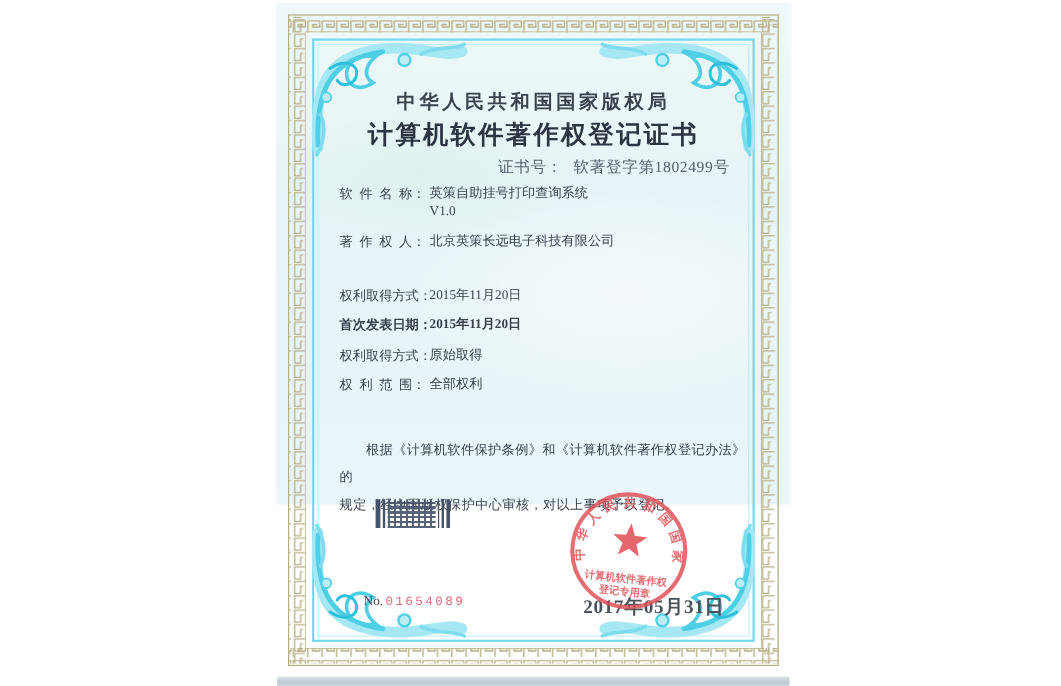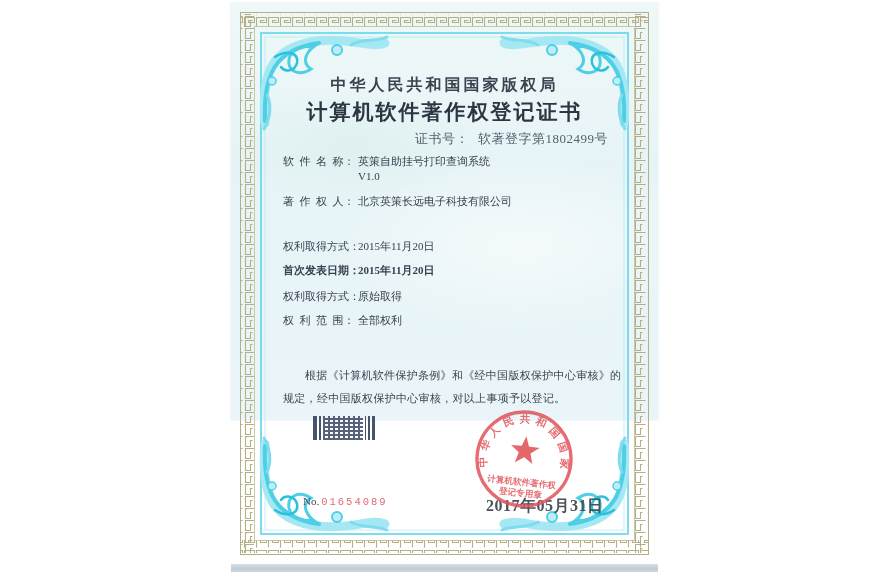--- a/index.html
+++ b/index.html
@@ -130,21 +130,21 @@
     <div class="layer field-row row5">
       <span class="flabel">权  利  范  围：</span>
       <span class="fvalue">全部权利</span>
     </div>
     <div class="layer field-row row4">
       <span class="flabel">权利取得方式：</span>
       <span class="fvalue">原始取得</span>
     </div>
 
     <div class="layer statement">
-      <div class="ln1">根据《计算机软件保护条例》和《经中国版权保护中心审核》的</div>
+      <div class="ln1">根据《计算机软件保护条例》和《计算机软件著作权登记办法》的</div>
       <div class="ln2">规定，经中国版权保护中心审核，对以上事项予以登记。</div>
     </div>
 
     <div class="layer barcode">
       <span class="bc-s1"></span>
         <span class="bc-s2"></span>
       <div class="bc-mid"></div>
       <span class="bc-e3"></span>
         <span class="bc-e1"></span>
         <span class="bc-e2"></span>

